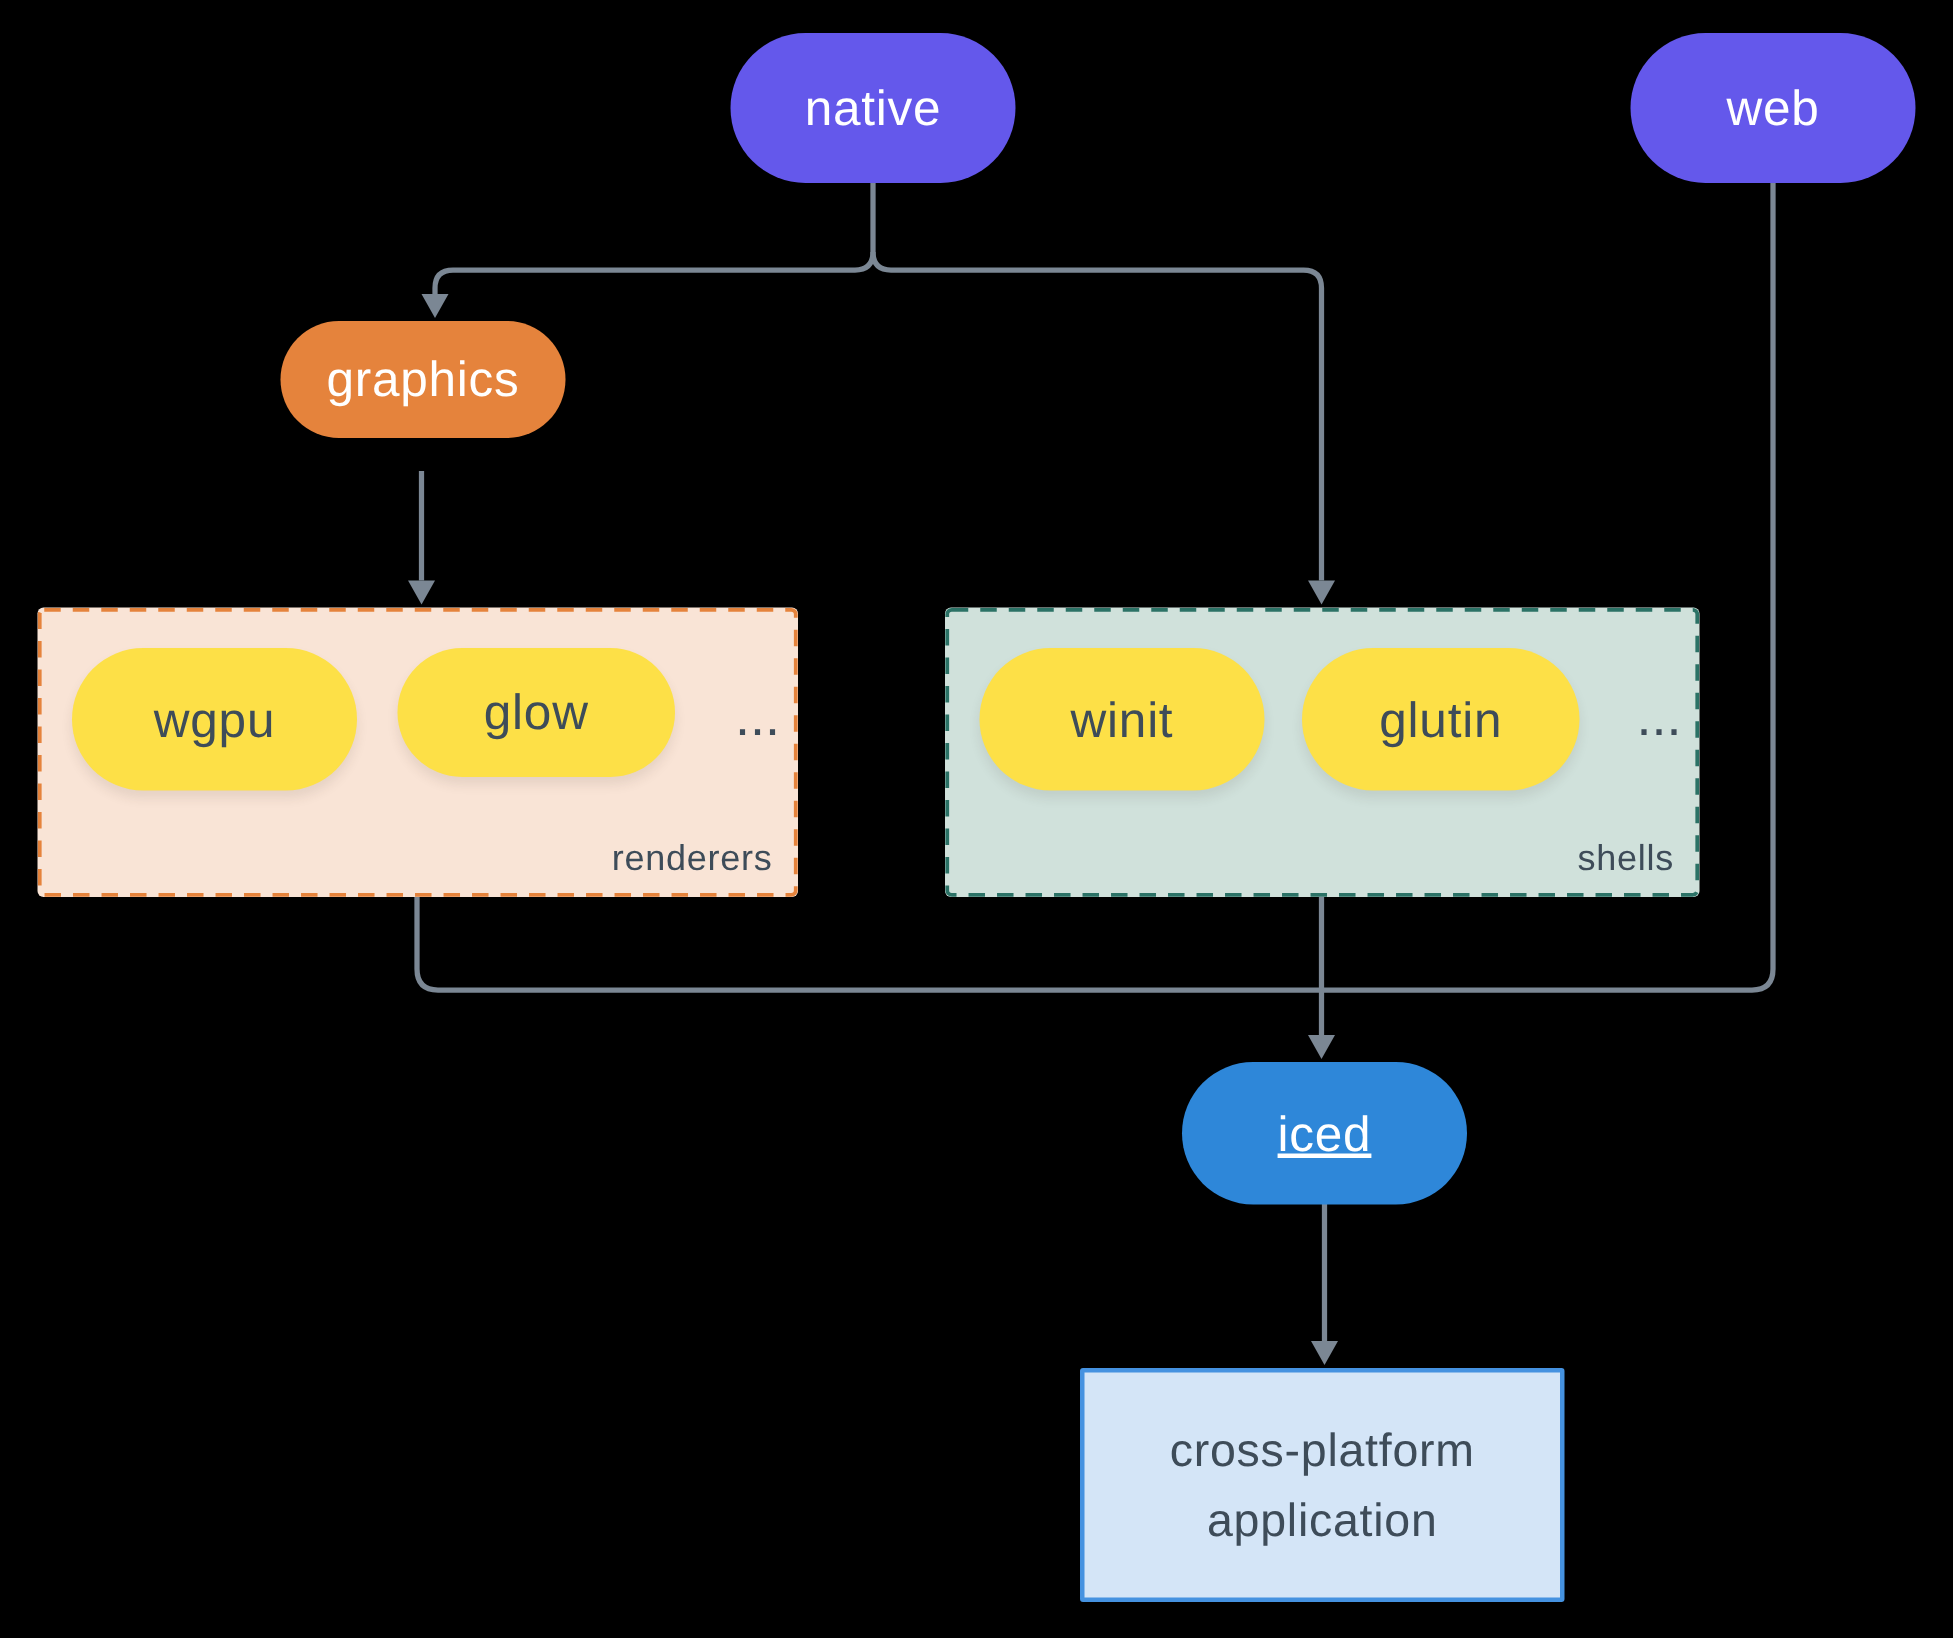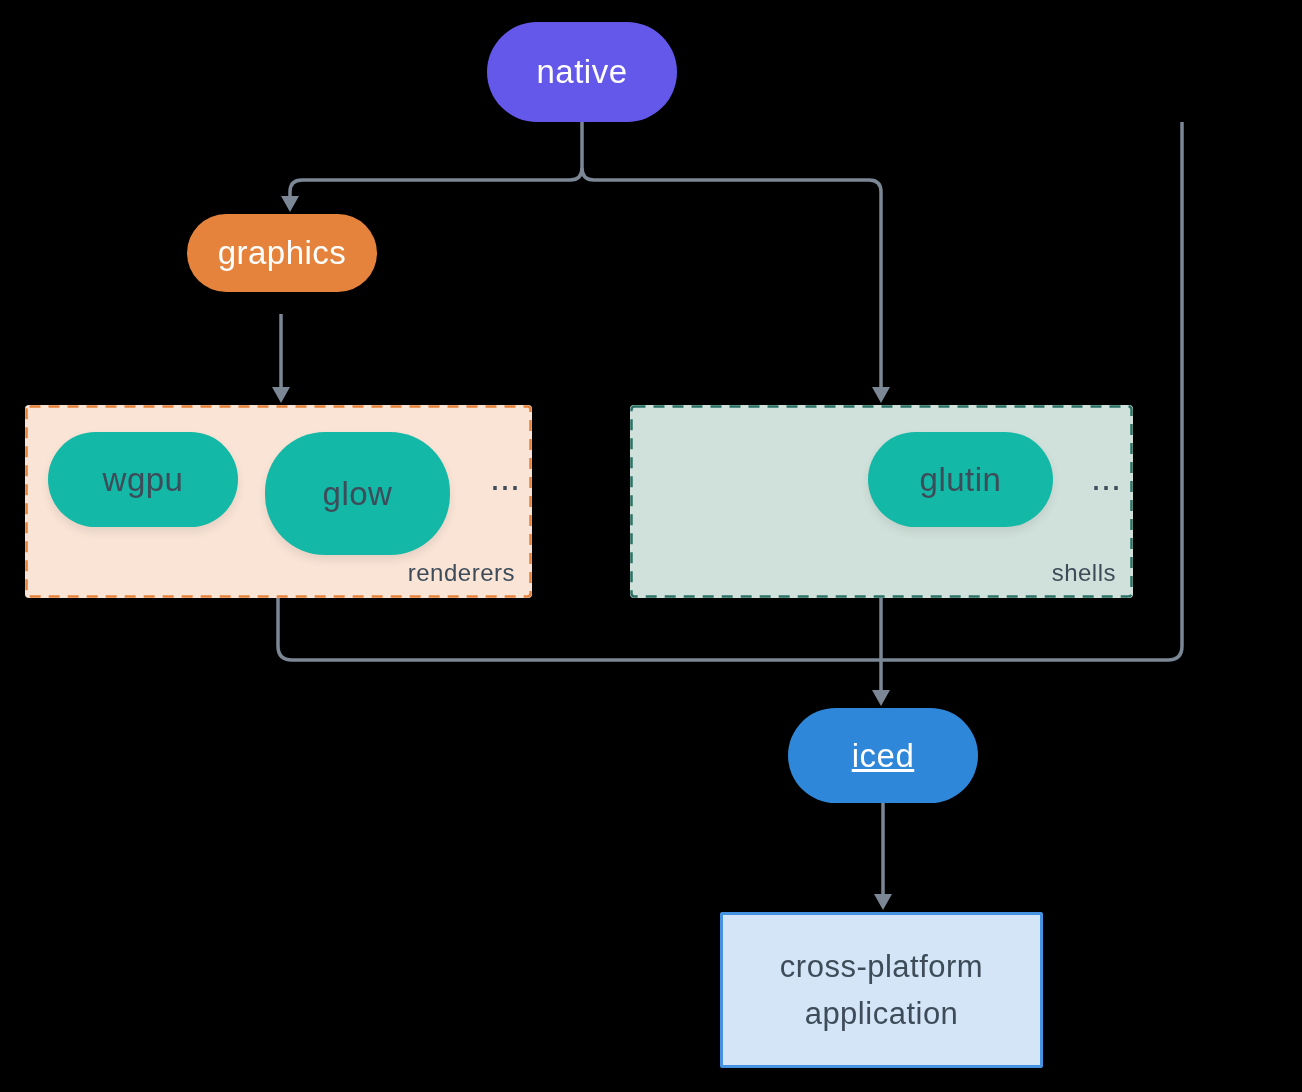--- a/index.html
+++ b/index.html
@@ -37,21 +37,21 @@
     align-items: center;
     justify-content: center;
     border-radius: 60px;
     font-size: 33px;
     letter-spacing: 0.5px;
   }
   .node.platform { background: var(--platform-pill, #6458eb); color: var(--pill-text-light, #fff); align-items: center; }
   .node.graphics { background: var(--graphics-pill, #e5833c); color: var(--pill-text-light, #fff); }
   .node.iced     { background: var(--iced-pill, #2e87d9);     color: var(--pill-text-light, #fff); }
   .node.white {
-    background: #14b8a6;
+    background: #fde047;
     color: var(--pill-text-dark, #3e4c59);
     box-shadow: 0 5px 8px rgba(60, 50, 40, 0.10);
   }
   .group {
     position: absolute;
     border-radius: 4px;
   }
   .group svg.border-rect { position: absolute; inset: 0; }
   .group .dots {
     position: absolute;
@@ -116,43 +116,49 @@
     <polygon class="arrowhead" points="872,690 890,690 881,706"></polygon>
 
     <path class="edge" d="M883,802 L883,894"></path>
     <polygon class="arrowhead" points="874,894 892,894 883,910"></polygon>
   </svg>
 
   <div class="node platform" style="left:487px; top:22px; width:190px; height:100px;">
     <span>native</span>
   </div>
 
+  <div class="node platform" style="left:1087px; top:22px; width:190px; height:100px;">
+    <span>web</span>
+  </div>
 
   <div class="node graphics" style="left:187px; top:214px; width:190px; height:78px;">
     <span>graphics</span>
   </div>
 
   <div class="group group-renderers" style="left:25px; top:405px; width:507px; height:193px;">
     <svg class="border-rect" width="507" height="193">
       <rect class="renderers-stroke" x="1.5" y="1.5" width="504" height="190" rx="3" stroke-width="2.5" stroke-dasharray="11 8"></rect>
     </svg>
     <div class="node white" style="left:23px; top:27px; width:190px; height:95px;">
       <span>wgpu</span>
     </div>
-    <div class="node white" style="left:240px; top:27px; width:185px; height:123px;">
+    <div class="node white" style="left:240px; top:27px; width:185px; height:86px;">
       <span>glow</span>
     </div>
     <span class="dots">...</span>
     <span class="group-label">renderers</span>
   </div>
 
   <div class="group group-shells" style="left:630px; top:405px; width:503px; height:193px;">
     <svg class="border-rect" width="503" height="193">
       <rect class="shells-stroke" x="1.5" y="1.5" width="500" height="190" rx="3" stroke-width="2.5" stroke-dasharray="11 8"></rect>
     </svg>
+    <div class="node white" style="left:23px; top:27px; width:190px; height:95px;">
+      <span>winit</span>
+    </div>
     <div class="node white" style="left:238px; top:27px; width:185px; height:95px;">
       <span>glutin</span>
     </div>
     <span class="dots">...</span>
     <span class="group-label">shells</span>
   </div>
 
   <div class="node iced" style="left:788px; top:708px; width:190px; height:95px;text-decoration:underline;">
     <span>iced</span>
   </div>

